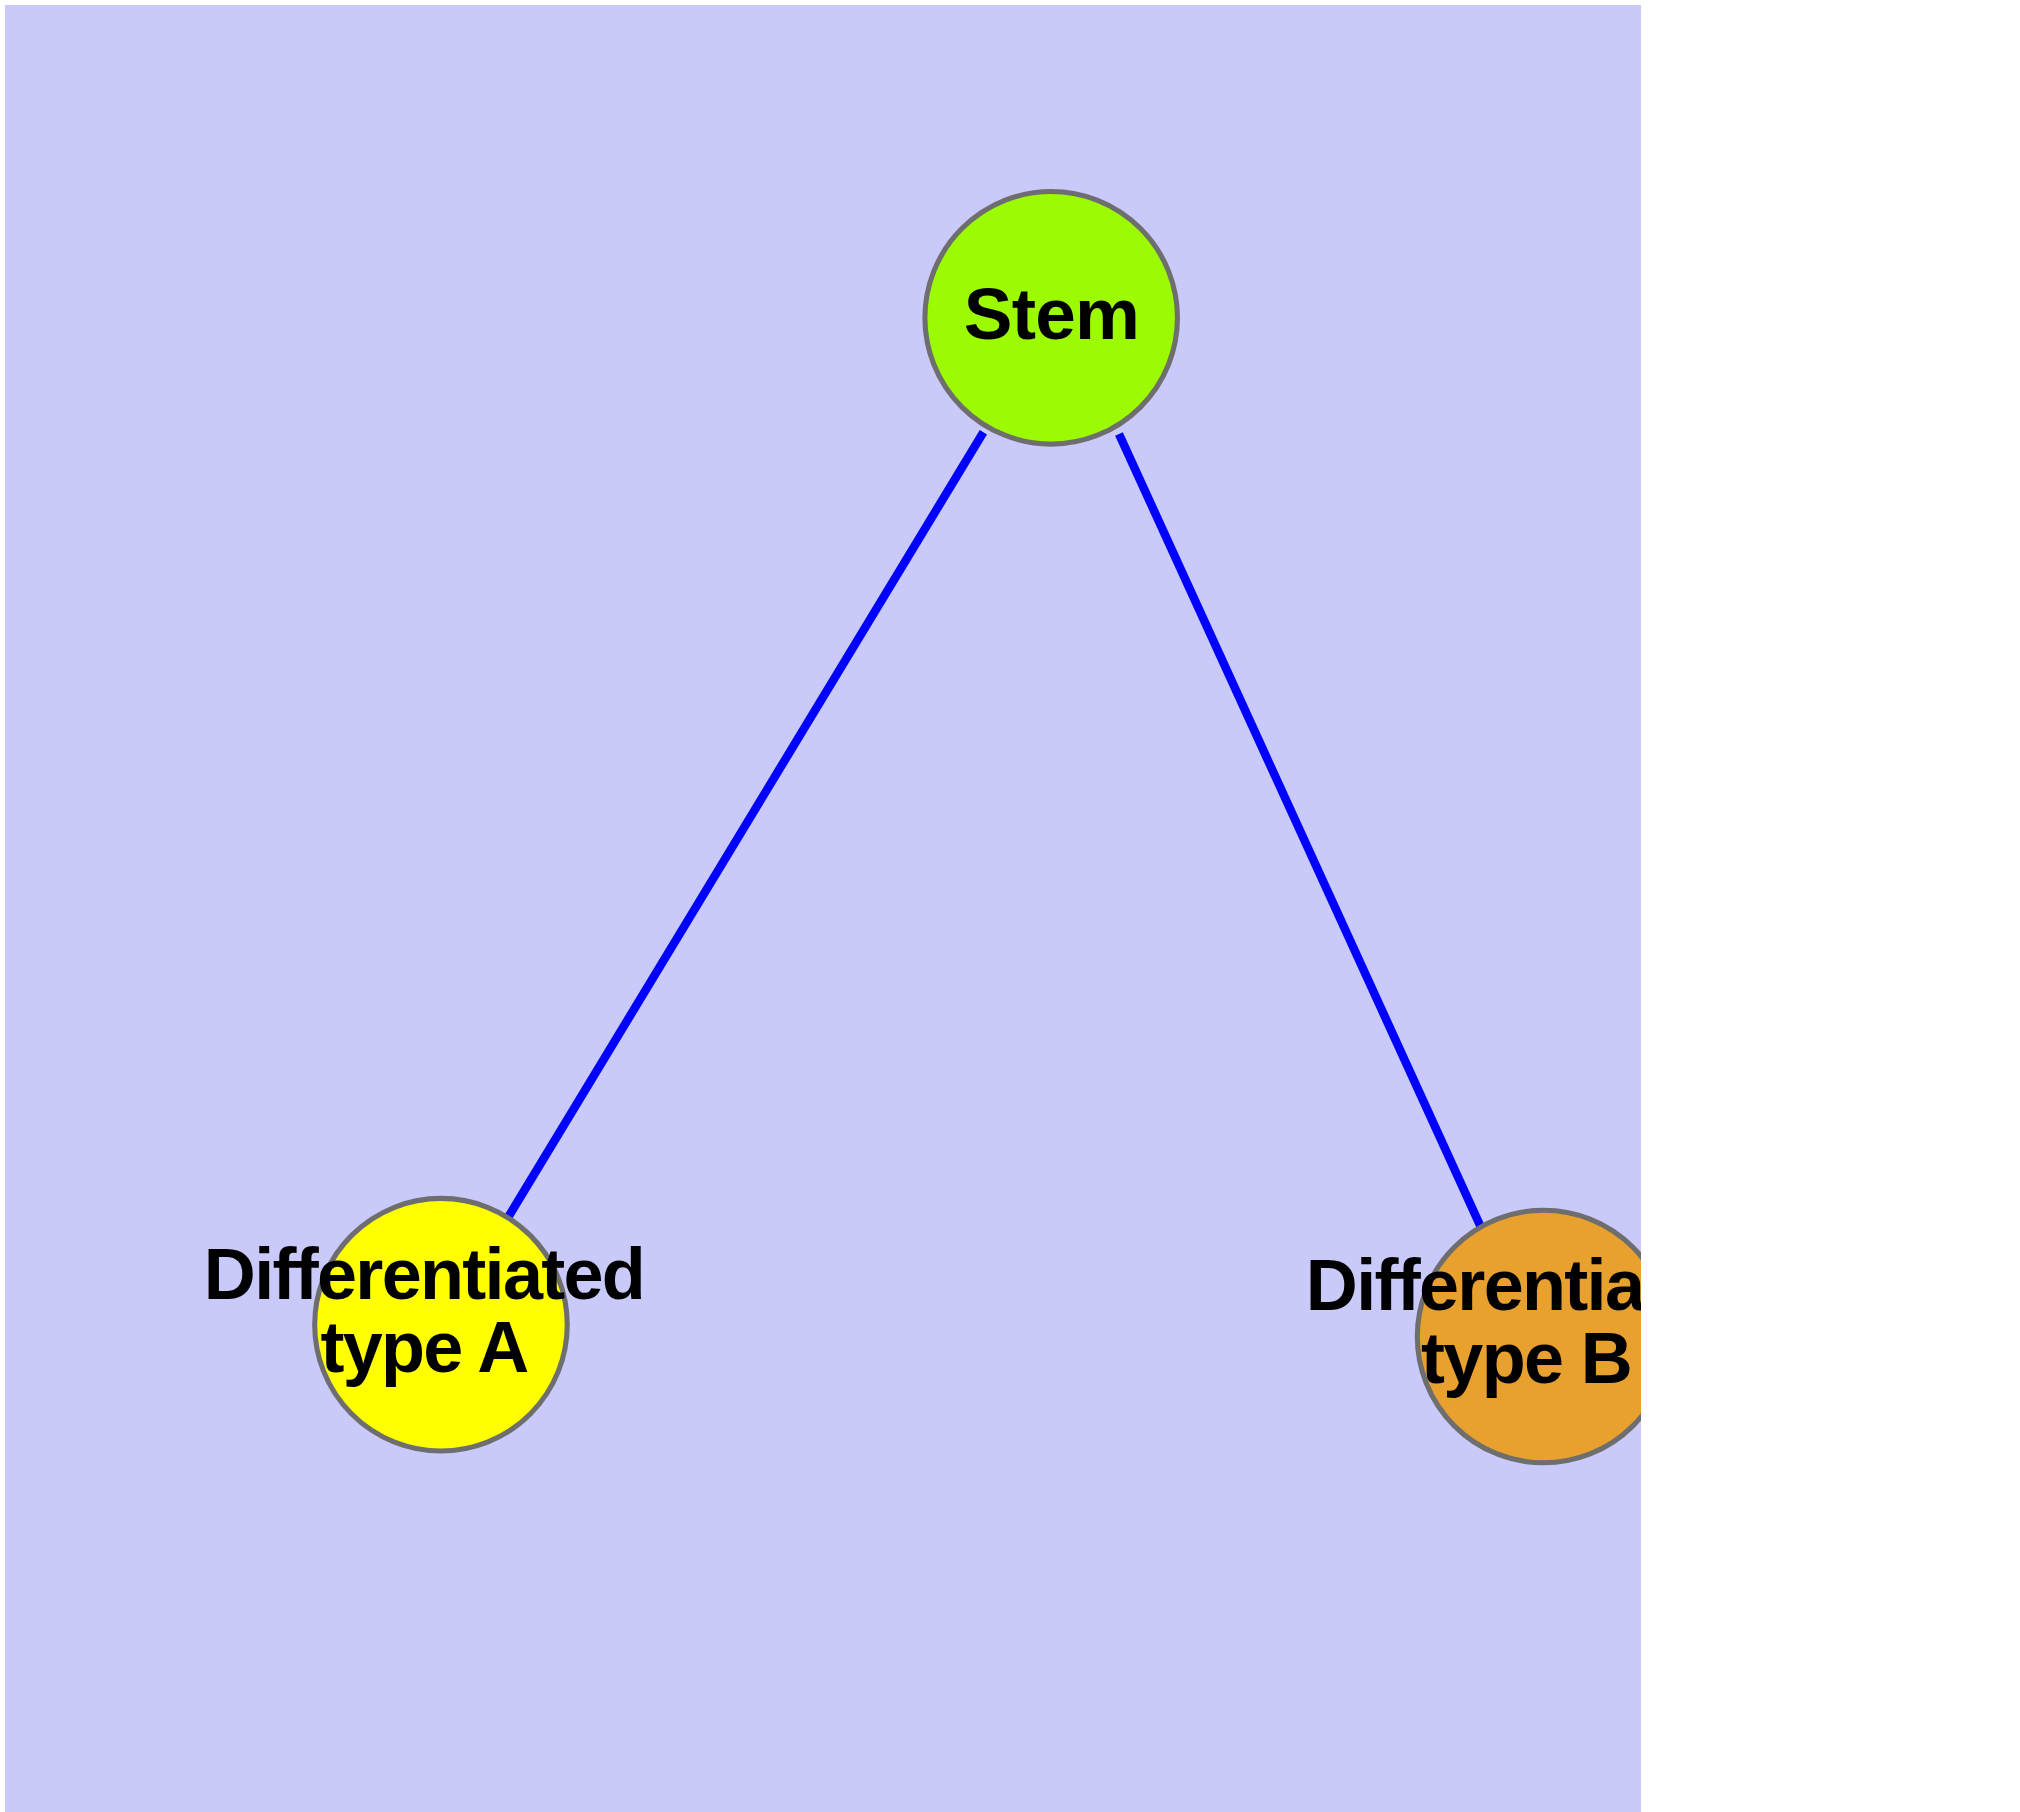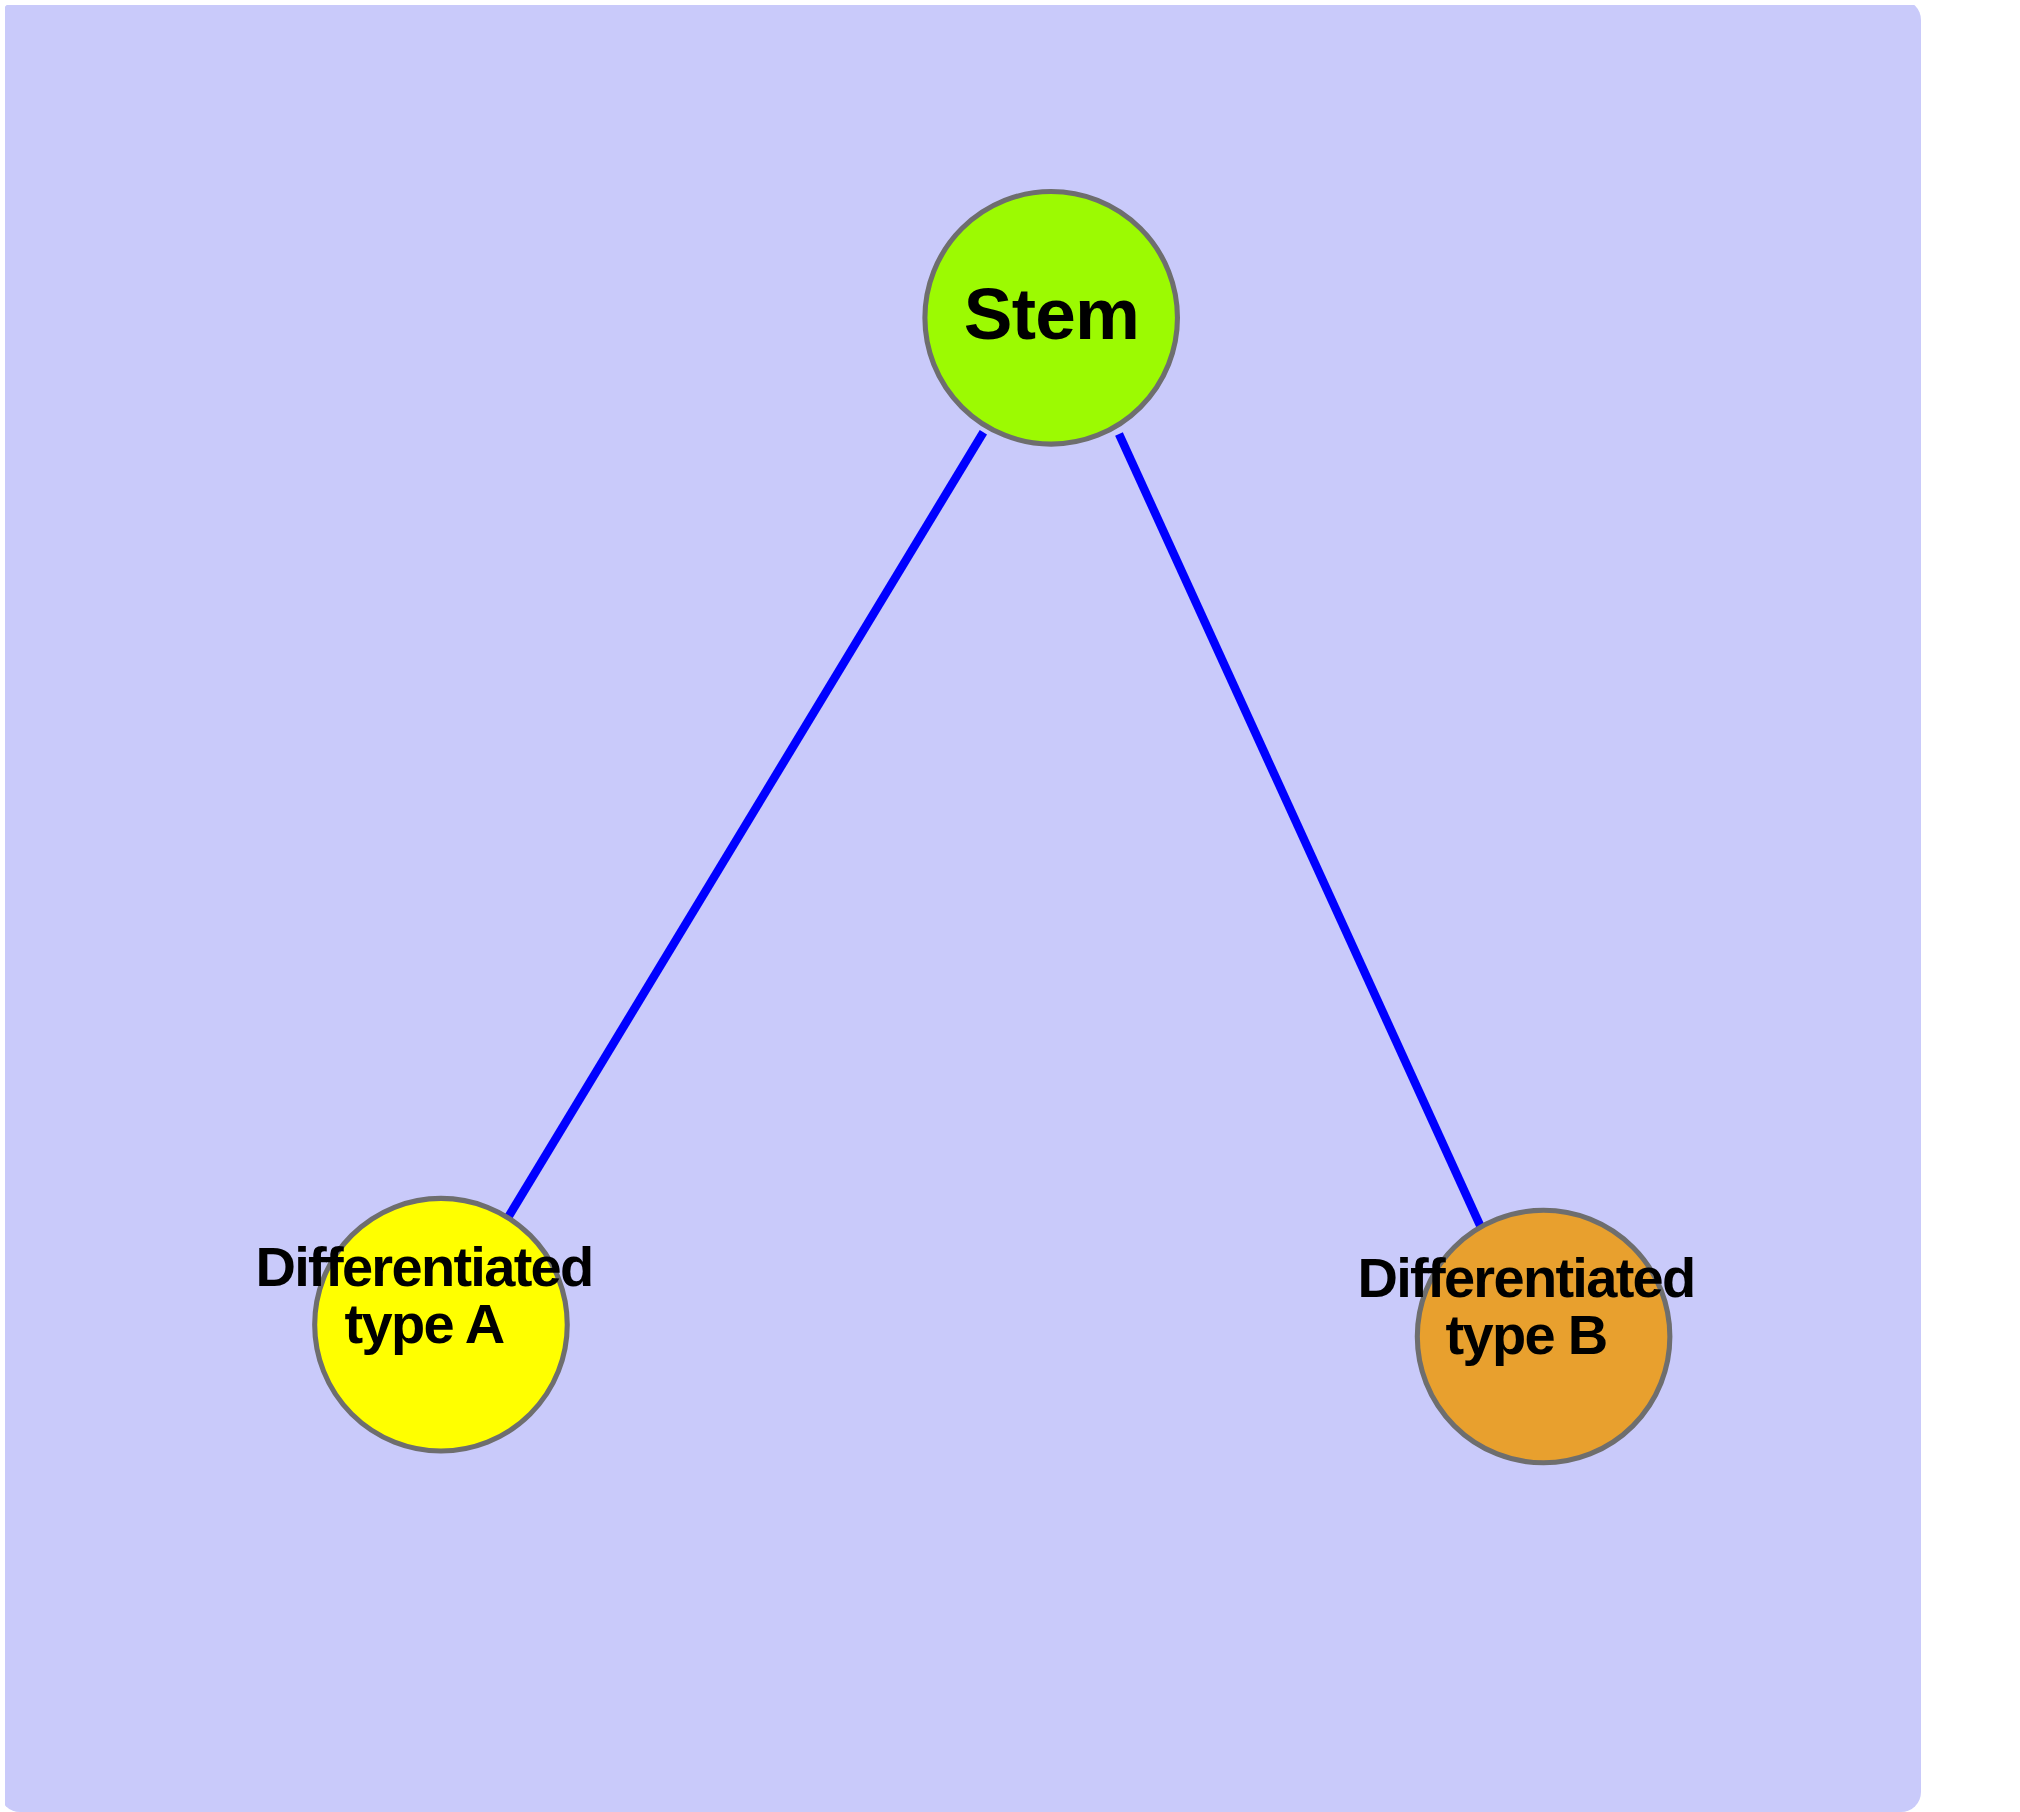--- a/index.html
+++ b/index.html
@@ -3,26 +3,25 @@
 <meta charset="utf-8">
 <title>Cell differentiation graph</title>
 <style>
   html, body {
     margin: 0;
     padding: 0;
     background: #ffffff;
   }
   #canvas {
     position: relative;
-    width: 1921px;
+    width: 1641px;
     height: 1812px;
     overflow: hidden;
     background: #ffffff;
     font-family: "Liberation Sans", "DejaVu Sans", sans-serif;
-    border-radius: 20px;
   }
   #plot-area {
     position: absolute;
     left: 5.1px;
     top: 5.1px;
     width: 2015px;
     height: 1807px;
     background: #c9cafa;
   }
   #graph-svg {
@@ -41,21 +40,21 @@
     line-height: 1.02;
     white-space: pre-line;
     pointer-events: none;
     -webkit-font-smoothing: antialiased;
   }
   .label-stem {
     font-size: 73px;
     letter-spacing: -0.8px;
   }
   .label-leaf {
-    font-size: 56px;
+    font-size: 72px;
     letter-spacing: -1.7px;
   }
 </style>
 </head>
 <body>
 
 <div id="canvas">
   <div id="plot-area"></div>
 
   <svg id="graph-svg" viewBox="0 0 2384 2138" xmlns="http://www.w3.org/2000/svg">

